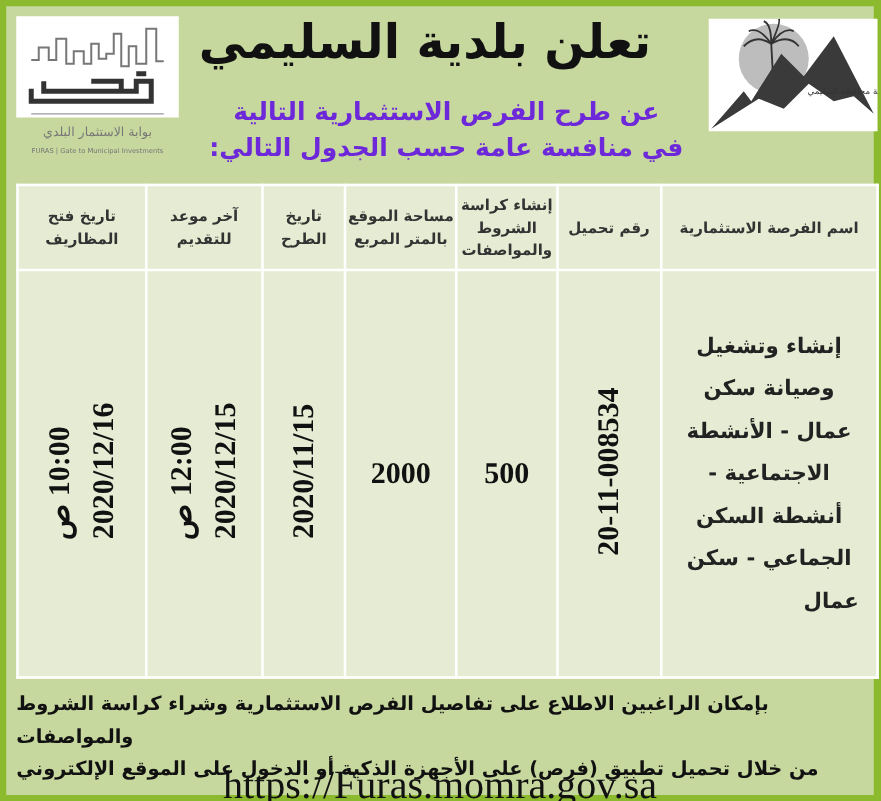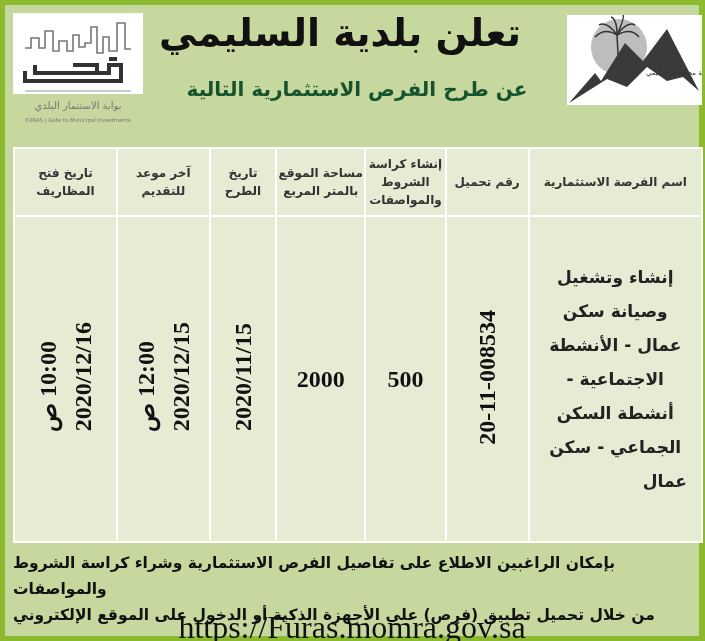--- a/index.html
+++ b/index.html
@@ -1,21 +1,21 @@
 <!DOCTYPE html>
 <html><head>
 <meta charset="utf-8">
 <style>
   html, body { margin:0; padding:0; }
   body { width:705px; height:641px; overflow:hidden; background:#c7d89e; font-family:"DejaVu Sans", sans-serif; }
   .frame { position:absolute; left:0; top:0; width:705px; height:641px; box-sizing:border-box; border:5px solid #8cba2e; border-right-width:6px; background:#c7d89e; }
   .logo-left { position:absolute; left:8px; top:8px; width:130px; height:81px; background:#fff; }
   .logo-right { position:absolute; left:562px; top:10px; width:135px; height:90px; background:#fff; }
   .title { position:absolute; left:140px; right:164px; top:6px; text-align:center; font-family:"DejaVu Sans", sans-serif; font-weight:bold; font-size:38px; color:#111; direction:rtl; letter-spacing:-1px; }
-  .subtitle { position:absolute; left:150px; right:140px; top:70px; text-align:center; font-weight:bold; font-size:20px; color:#14532d; direction:rtl; line-height:29px; }
+  .subtitle { position:absolute; left:150px; right:140px; top:70px; text-align:center; font-weight:bold; font-size:20px; color:#6d28d9; direction:rtl; line-height:29px; }
   table.grid { position:absolute; left:8px; top:142px; width:690px; height:396px; border-collapse:collapse; direction:rtl; background:#e6ecd3; table-layout:fixed; }
   table.grid td, table.grid th { border:2px solid #ffffff; text-align:center; vertical-align:middle; padding:0; color:#222; }
   table.grid th { height:66px; font-size:12px; font-weight:bold; line-height:18px; color:#333; }
   .name-cell { font-weight:bold; font-size:17px; line-height:34px; text-align:justify; text-align-last:justify; padding:0 14px !important; color:#111; }
   .vert { writing-mode:vertical-rl; transform:rotate(180deg); font-family:"Liberation Serif", serif; font-weight:bold; font-size:24px; color:#111; display:inline-block; line-height:30px; white-space:nowrap; }
   .num { font-family:"Liberation Serif", serif; font-weight:bold; font-size:24px; color:#111; }
   .footer { position:absolute; left:8px; right:8px; top:545px; text-align:left; direction:rtl; font-weight:bold; font-size:15.5px; color:#111; line-height:26px; }
   .url { position:absolute; left:0; right:0; top:604px; text-align:center; font-family:"Liberation Serif", serif; font-size:32px; color:#111; }
 </style>
 </head>
@@ -46,20 +46,21 @@
           <path d="M50,20 Q58,2 56,0"></path>
       </g>
       <polygon points="2,88 28,58 34,66 58,28 76,46 100,14 132,76 116,62 100,66 80,52 60,72 40,64" fill="#3a3a3a"></polygon>
       <text x="112" y="60" font-size="7" text-anchor="middle" fill="#333" font-family="DejaVu Sans, sans-serif" direction="rtl">بلدية محافظة السليمي</text>
     </svg>
   </div>
 
   <div class="title">تعلن بلدية السليمي</div>
   <div class="subtitle">
     <div>عن طرح الفرص الاستثمارية التالية</div>
+    <div>في منافسة عامة حسب الجدول التالي:</div>
   </div>
 
   <table class="grid">
     <colgroup>
       <col style="width:172px">
         <col style="width:82px">
         <col style="width:80px">
         <col style="width:88px">
         <col style="width:66px">
         <col style="width:92px">

